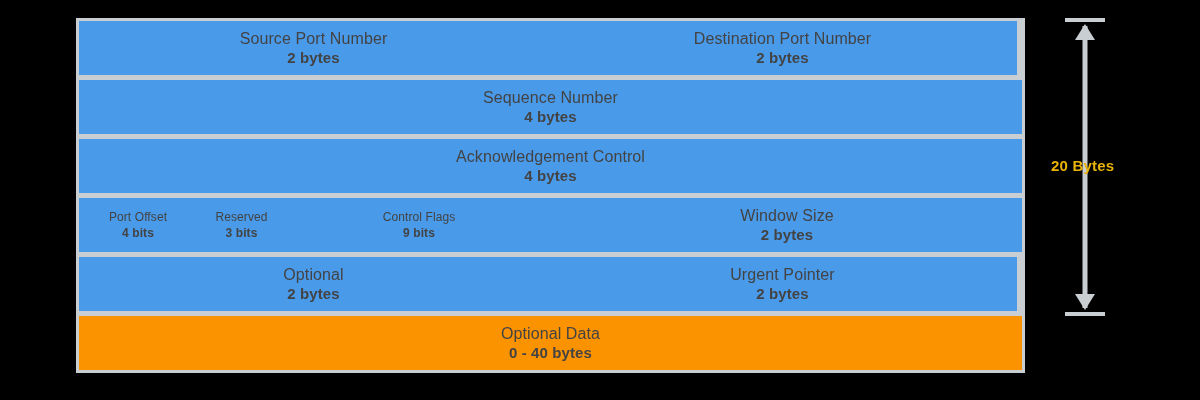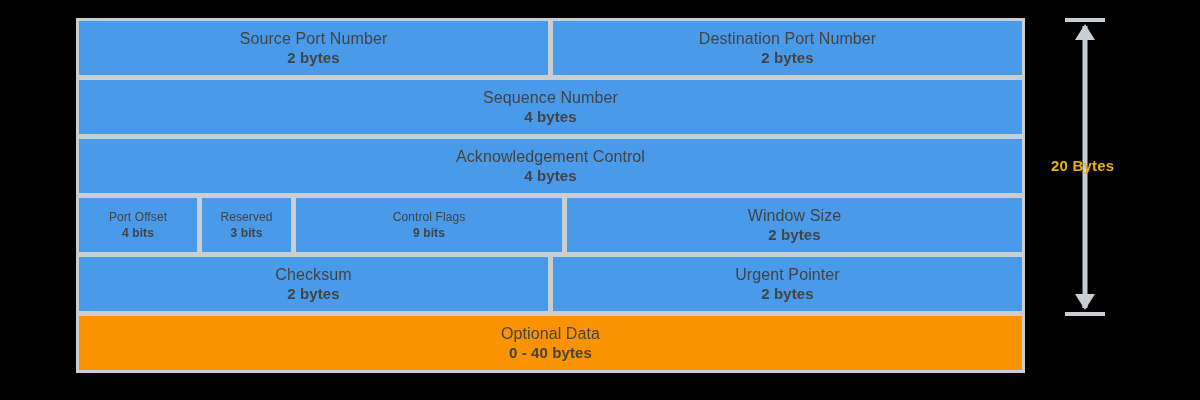--- a/index.html
+++ b/index.html
@@ -32,21 +32,20 @@
     box-sizing: border-box;
     display: flex;
     flex-direction: column;
     padding: 3px;
     gap: 5px;
   }
 
   .row {
     display: flex;
     flex: 1 1 0;
-    gap: 5px;
     min-height: 0;
   }
 
   .cell {
     background: #4a9aea;
     display: flex;
     flex-direction: column;
     align-items: center;
     justify-content: center;
     color: #434343;
@@ -151,21 +150,21 @@
         <span class="size">9 bits</span>
       </div>
       <div class="cell w-rest">
         <span class="name">Window Size</span>
         <span class="size">2 bytes</span>
       </div>
     </div>
 
     <div class="row">
       <div class="cell w-half">
-        <span class="name">Checksum</span>
+        <span class="name">Optional</span>
         <span class="size">2 bytes</span>
       </div>
       <div class="cell w-half">
         <span class="name">Urgent Pointer</span>
         <span class="size">2 bytes</span>
       </div>
     </div>
 
     <div class="row">
       <div class="cell orange w-full">

